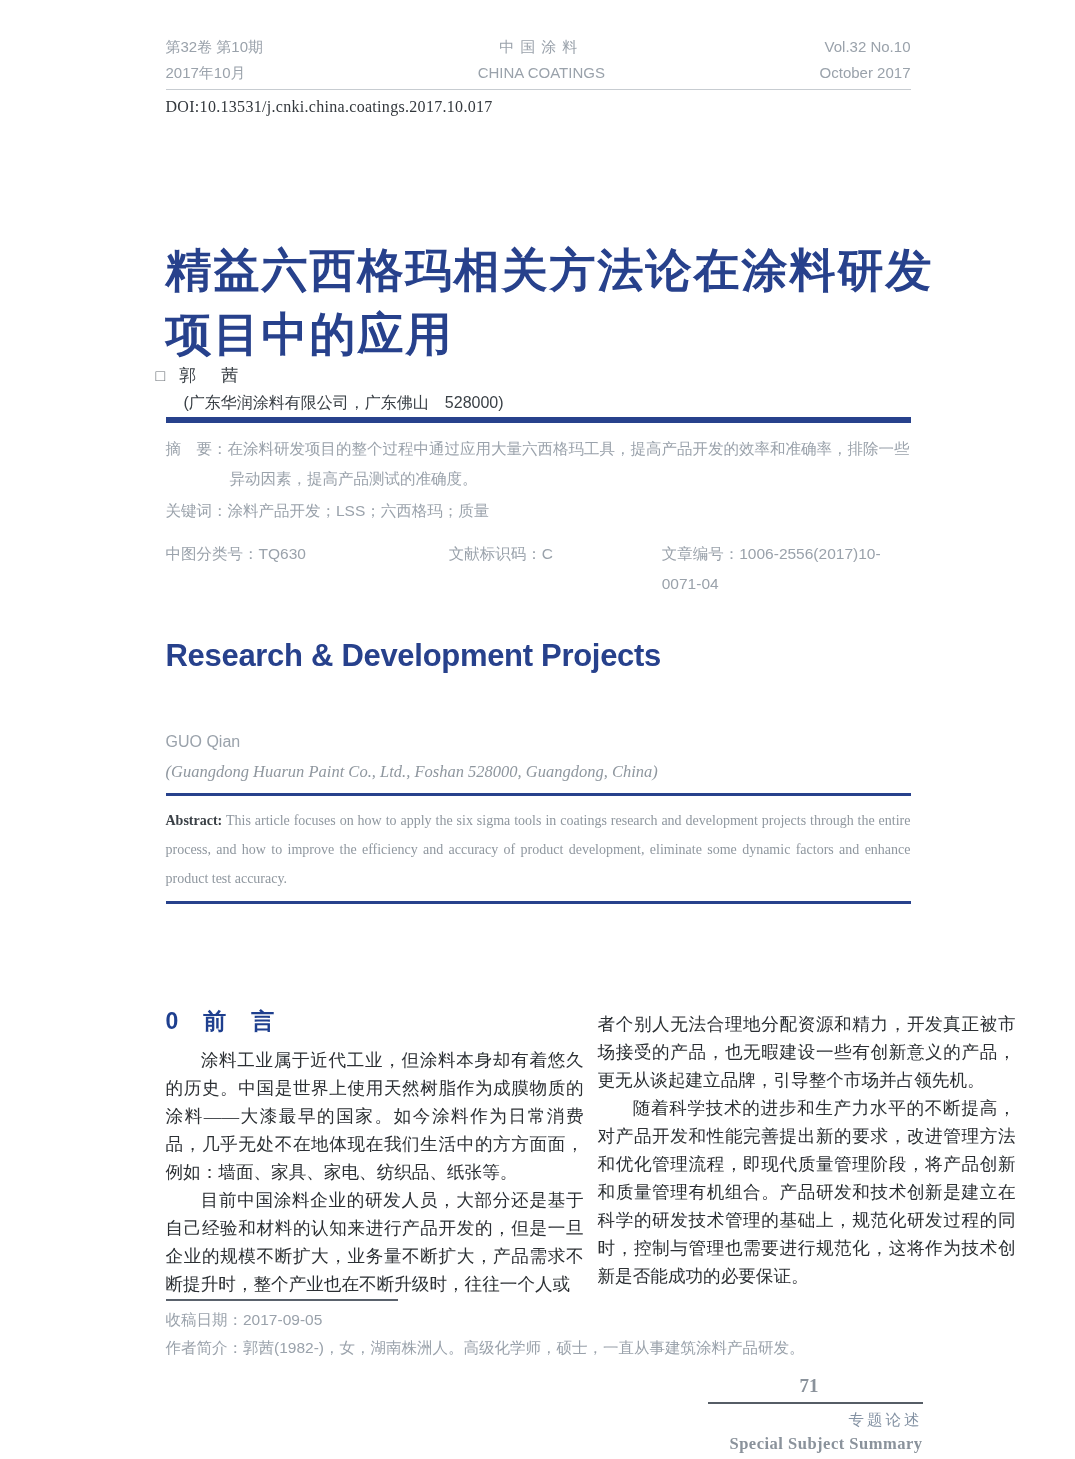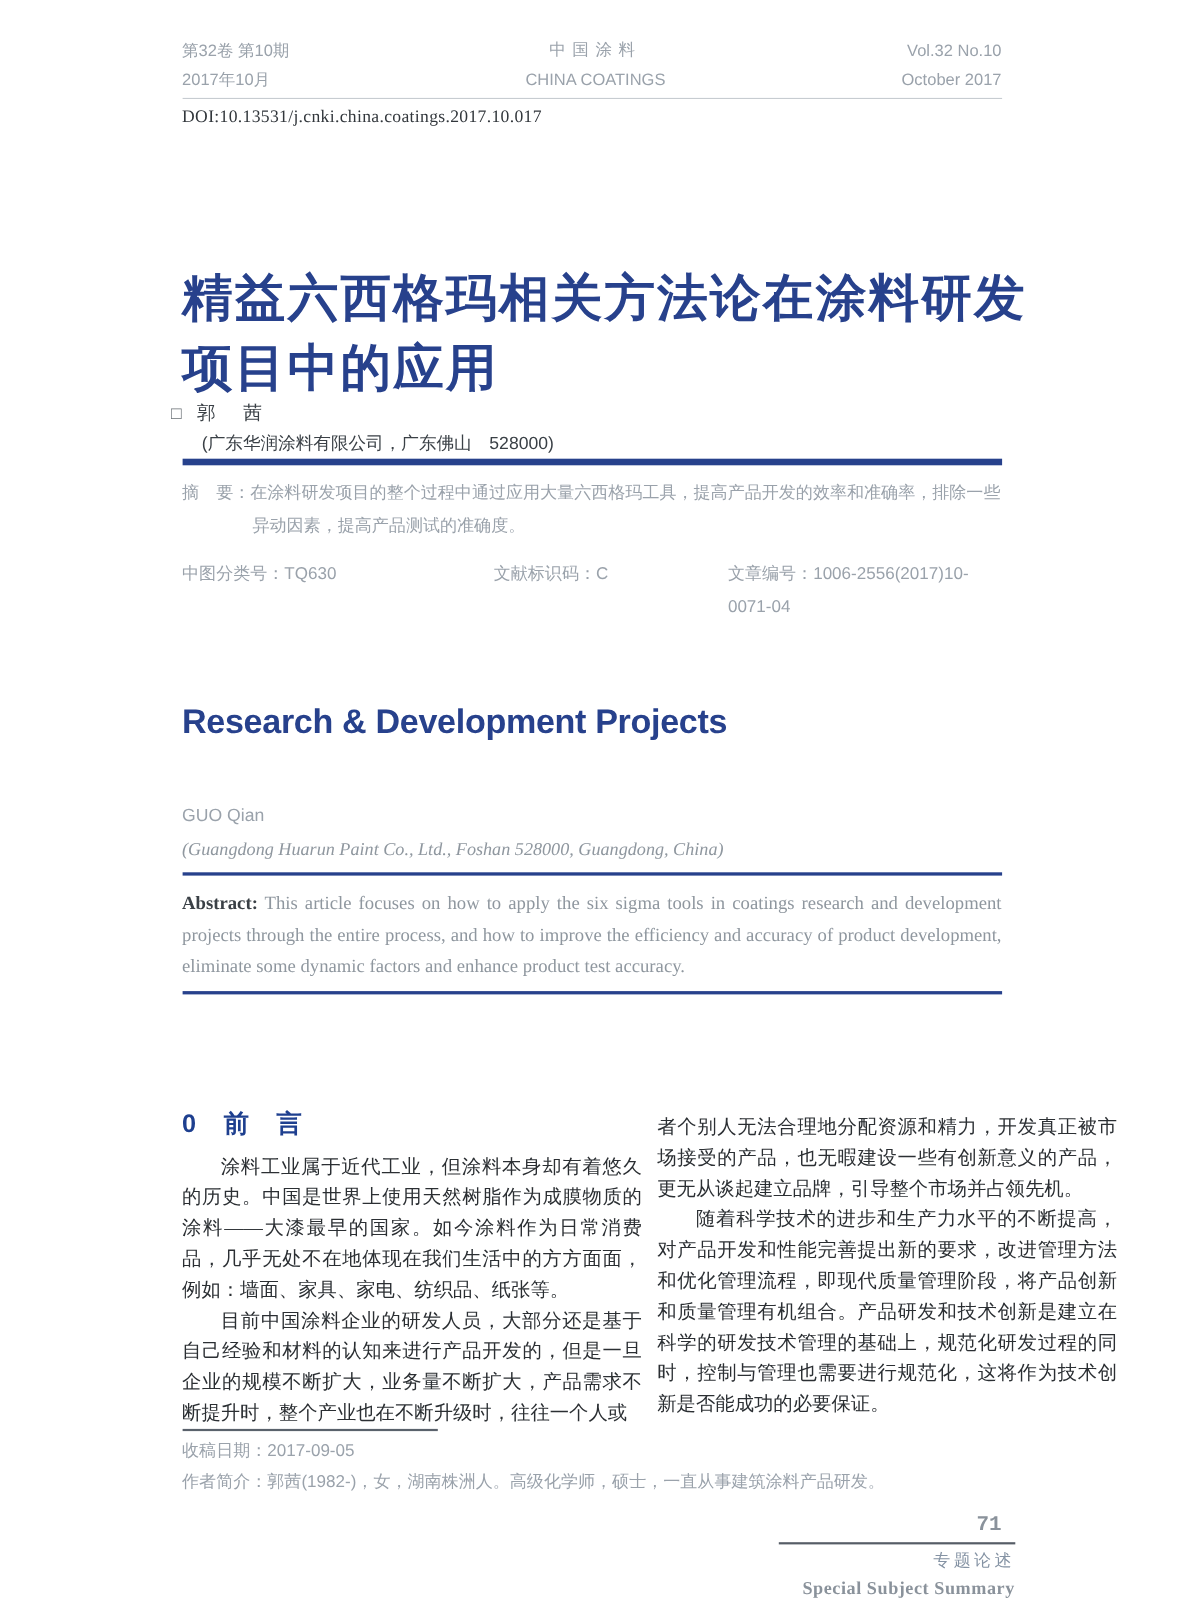--- a/index.html
+++ b/index.html
@@ -21,21 +21,21 @@
   .jheader{
     position:absolute;left:113px;right:112px;top:34px;
     font-family:"Liberation Sans", sans-serif;
     color:var(--gray);
     font-size:15px;line-height:26px;
   }
   .jheader-row{display:flex;justify-content:space-between;}
   .jheader-col{white-space:nowrap;}
   .jheader-col.center{text-align:center;}
   .jheader-col.right{text-align:right;}
-  .jheader-col .cn{letter-spacing:6px;font-family:Liberation Mono, monospace;}
+  .jheader-col .cn{letter-spacing:6px;}
   .jheader-divider{border-bottom:1px solid #c7ccd1;margin-top:3px;}
   .doi{
     font-family:"Liberation Serif", serif;
     color:#32373c;font-size:16px;margin-top:4px;letter-spacing:.3px;
   }
   
   .title-cn{
     position:absolute;left:113px;top:238px;
     font-family:"Liberation Sans", sans-serif;
     font-weight:900;color:var(--navy);
@@ -84,21 +84,21 @@
     position:absolute;left:113px;top:762px;
     font-family:"Liberation Serif", serif;font-style:italic;
     color:#8f979f;font-size:16.5px;
   }
   .hr-navy-top{position:absolute;left:113px;right:112px;top:793px;height:3px;background:var(--navy);}
   .hr-navy-bottom{position:absolute;left:113px;right:112px;top:901px;height:3px;background:var(--navy);}
   
   .en-abs{
     position:absolute;left:113px;right:112px;top:806px;
     font-family:"Liberation Serif", serif;
-    color:#8f979f;font-size:17px;line-height:29px;
+    color:#8f979f;font-size:14px;line-height:29px;
     text-align:justify;
   }
   .en-abs b{color:#3a4046;}
   
   .body-cols{
     position:absolute;left:113px;top:1004px;width:850px;
     display:flex;gap:14px;
   }
   .col{width:418px;
     font-family:"Liberation Serif", serif;
@@ -119,23 +119,23 @@
     font-family:"Liberation Sans", sans-serif;
     color:var(--gray);font-size:15.5px;line-height:28px;
   }
   .footnote .rule{width:232px;border-top:2px solid #5a626c;margin-bottom:5px;}
   
   .pfooter{
     position:absolute;right:100px;top:1372px;width:215px;
     text-align:right;
   }
   .pfooter .pageno{
-    font-family:Liberation Mono, monospace;
+    font-family:Liberation Serif, serif;
     color:#8a929b;font-size:19px;font-weight:700;
-    padding-right:12px;line-height:28px;
+    padding-right:12px;line-height:28px;text-align:center;
   }
   .pfooter .rule{border-top:2px solid #565d66;margin-top:2px;}
   .pfooter .col-cn{
     font-family:"Liberation Sans", sans-serif;
     color:#8593a4;font-size:15.5px;letter-spacing:3px;line-height:26px;margin-top:3px;
   }
   .pfooter .col-en{
     font-family:"Liberation Serif", serif;
     color:#8a929b;font-size:16.5px;font-weight:700;line-height:22px;letter-spacing:.5px;
   }
@@ -171,20 +171,21 @@
 
   <div class="author-cn">
     <span class="marker">□</span><span class="name">郭　茜</span>
   </div>
   <div class="affil-cn">(广东华润涂料有限公司，广东佛山　528000)</div>
 
   <div class="navy-bar"></div>
 
   <div class="cn-abs">
     <p class="hang"><span>摘　要：</span><span>在涂料研发项目的整个过程中通过应用大量六西格玛工具，提高产品开发的效率和准确率，排除一些异动因素，提高产品测试的准确度。</span></p>
+    <p class="kw"><span>关键词：</span><span>涂料产品开发；LSS；六西格玛；质量</span></p>
     <div class="cn-meta">
       <span class="m1"><span>中图分类号：</span><span>TQ630</span></span>
       <span class="m2"><span>文献标识码：</span><span>C</span></span>
       <span class="m3"><span>文章编号：</span><span>1006-2556(2017)10-0071-04</span></span>
     </div>
   </div>
 
   <div class="title-en">
     <div>Research &amp; Development Projects</div>
   </div>

